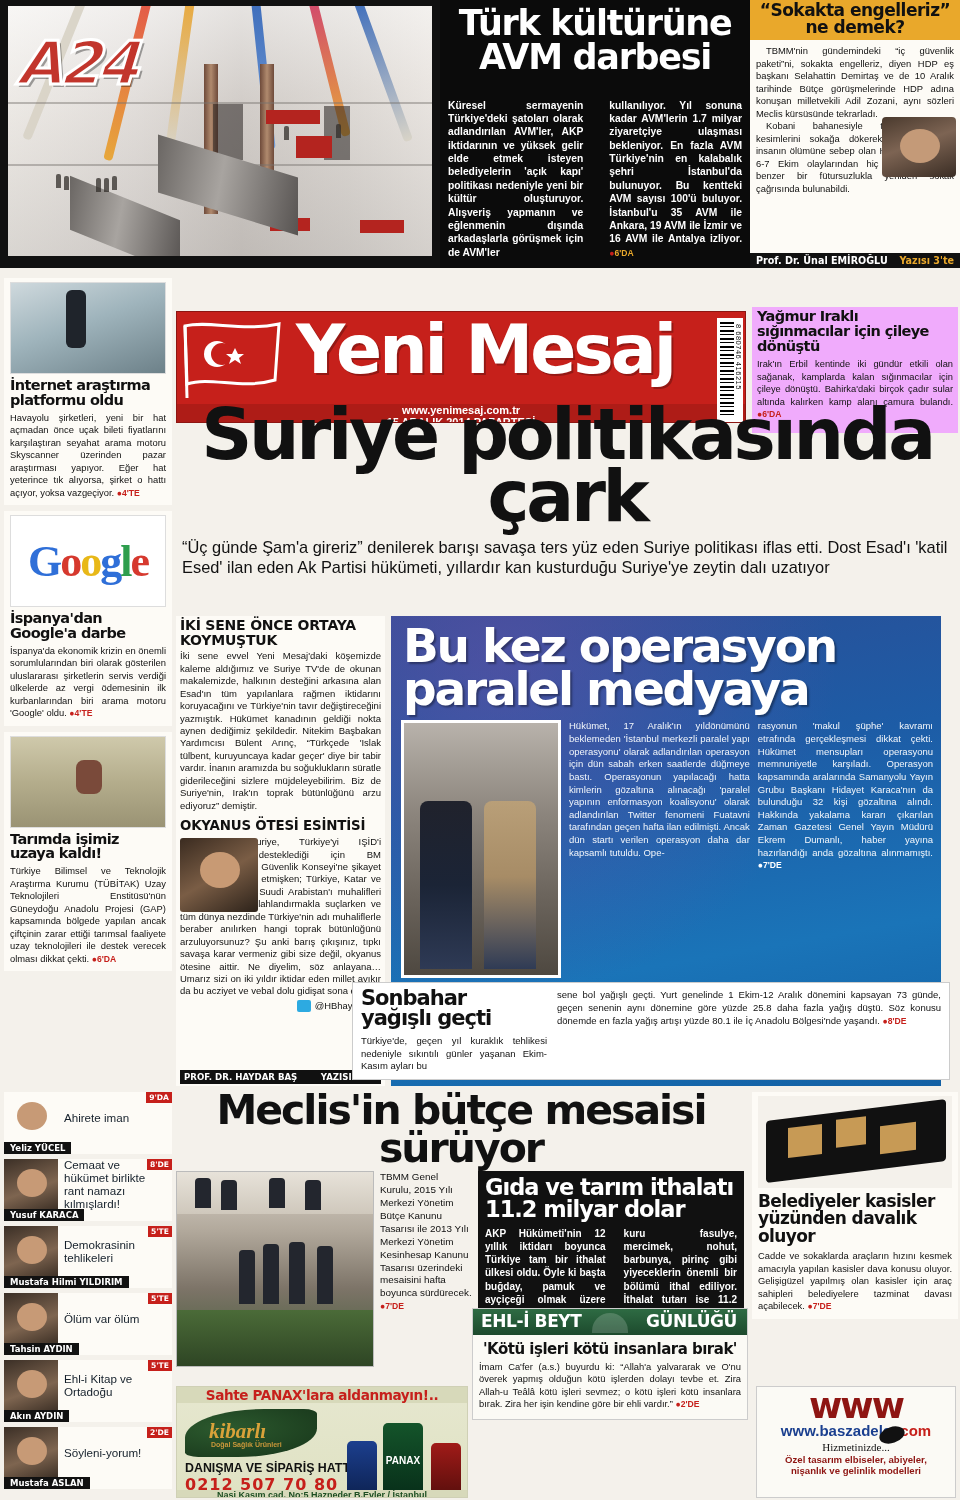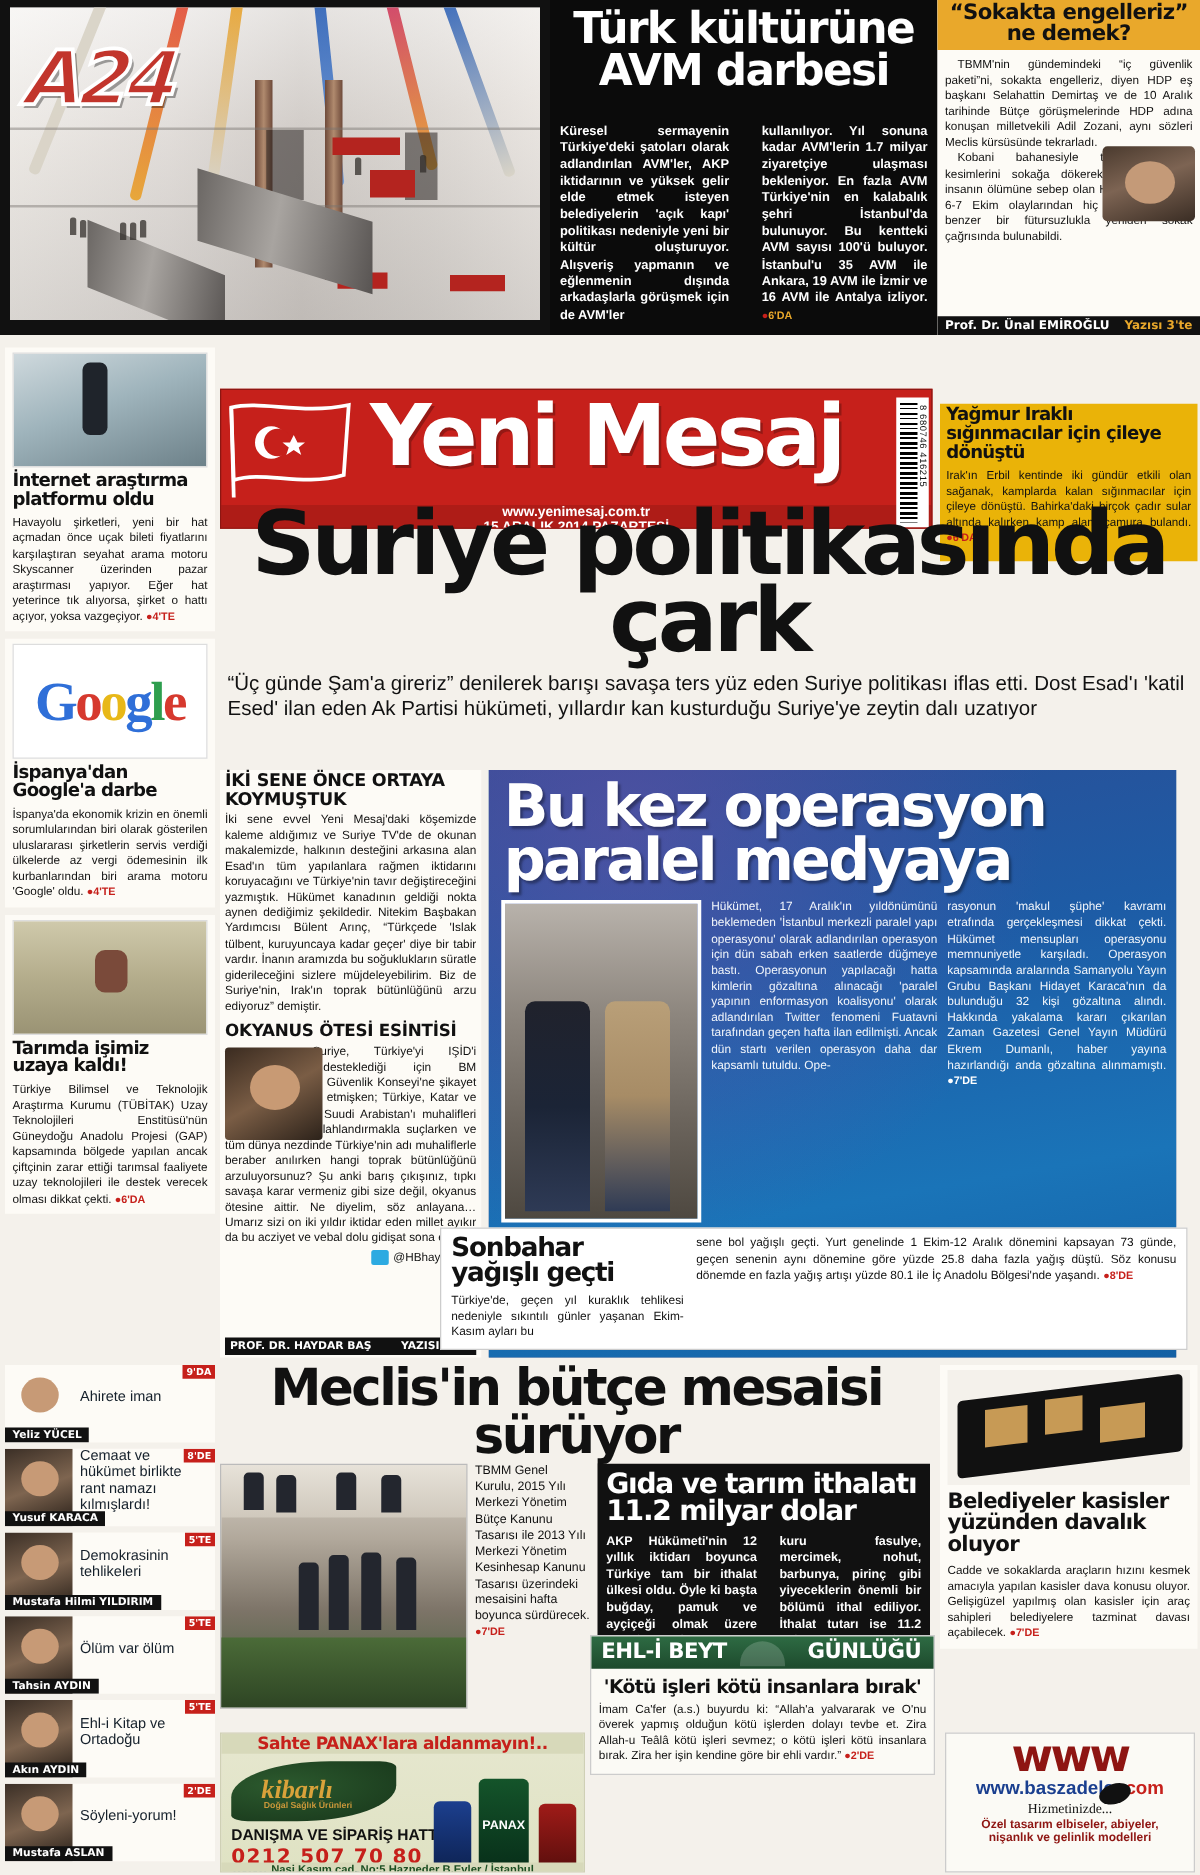--- a/index.html
+++ b/index.html
@@ -77,21 +77,21 @@
   }
   .mastfoot {
     position:absolute; left:0; bottom:0; width:100%; height:18px; color:#fff;
     display:flex; align-items:center; justify-content:space-between;
     font-size:11px; font-weight:bold; padding:0 16px; background:rgba(0,0,0,.12);flex-direction:column;
   }
   .barcode { position:absolute; right:2px; top:6px; width:26px; height:104px; background:#fff; }
   .barcode .bars { position:absolute; left:3px; top:4px; width:14px; height:96px;
     background:repeating-linear-gradient(180deg,#000 0,#000 2px,#fff 2px,#fff 4px,#000 4px,#000 5px,#fff 5px,#fff 8px);}
   .barcode .num { position:absolute; right:0px; top:6px; writing-mode:vertical-rl; font-size:7.5px; letter-spacing:.5px; }
-  .mast-right { position:absolute; left:752px; top:16px; width:206px; height:126px; background:#eab308; padding:2px 5px; }
+  .mast-right { position:absolute; left:752px; top:0px; width:206px; height:126px; background:#f0abfc; padding:2px 5px; }
   .mast-right h3 { font-family:"DejaVu Sans",sans-serif; font-weight:900; font-size:14.5px; line-height:1.04; letter-spacing:-.6px; }
   .mast-right p { font-size:9.3px; line-height:1.34; margin-top:4px; text-align:justify; }
 
   
   .leftrail { position:absolute; left:4px; top:278px; width:168px; }
   .lr-box { background:#fdfbf6; padding:4px 6px 6px; margin-bottom:6px; }
   .lr-photo { width:100%; height:92px; margin-bottom:4px; border:1px solid #ddd; }
   .ph-plane { background:linear-gradient(160deg,#cfd9dd,#9fb4bc 45%,#6d8189); position:relative; overflow:hidden;}
   .ph-plane:after{content:"";position:absolute;left:36%;top:8%;width:20px;height:58px;background:#1f242b;border-radius:6px;}
   .ph-google { background:#fff; display:flex; align-items:center; justify-content:center; font-size:44px; font-weight:bold;

